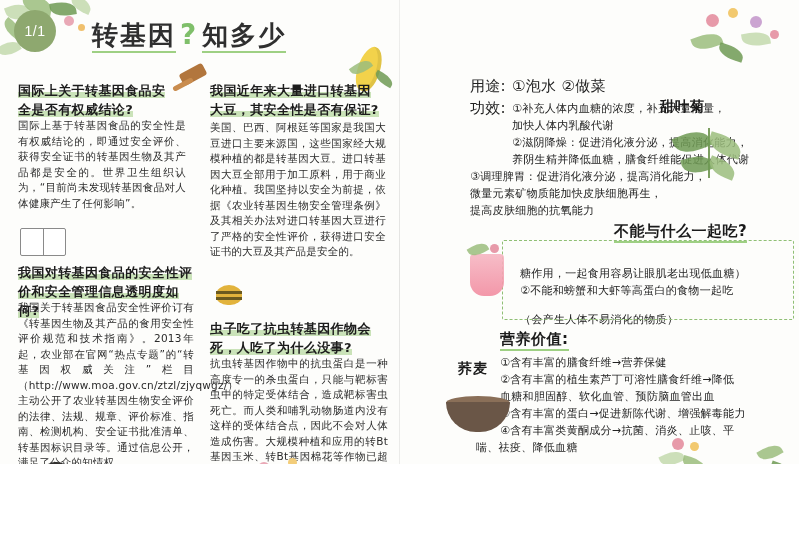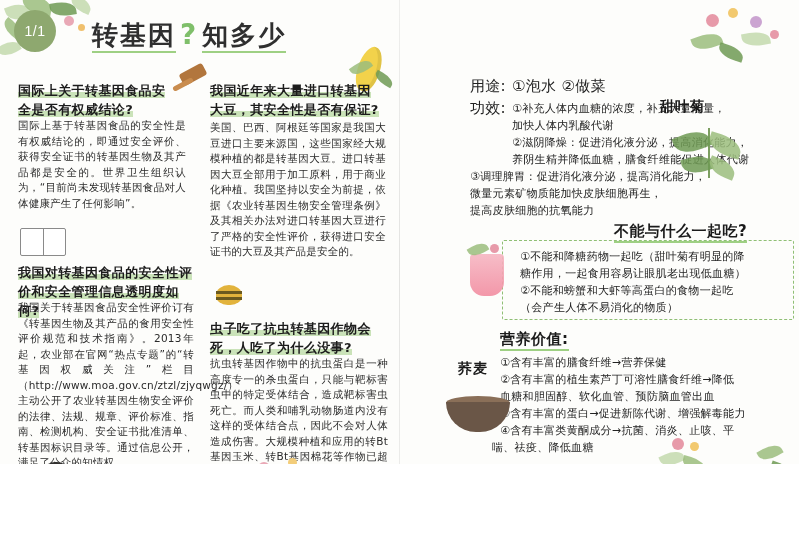--- a/index.html
+++ b/index.html
@@ -420,42 +420,41 @@
     <div class="stem" style="left:46px;top:6px;width:2px;height:50px;"></div>
     <div class="leaf dark" style="left:12px;top:10px;width:36px;height:20px;transform:rotate(-22deg);"></div>
     <div class="leaf" style="left:46px;top:14px;width:34px;height:19px;transform:rotate(18deg);"></div>
     <div class="leaf dark" style="left:20px;top:34px;width:30px;height:17px;transform:rotate(-16deg);"></div>
     <div class="leaf" style="left:46px;top:38px;width:28px;height:16px;transform:rotate(22deg);"></div>
   </div>
 
   <div class="sec-head" style="left:614px;top:222px;">
     <span class="ul-green">不能与什么一起吃?</span>
   </div>
-  <div class="r-sub" style="left:520px;top:248px;">①不能和降糖药物一起吃（甜叶菊有明显的降</div>
   <div class="r-sub" style="left:520px;top:265px;">糖作用，一起食用容易让眼肌老出现低血糖）</div>
   <div class="r-sub" style="left:520px;top:282px;">②不能和螃蟹和大虾等高蛋白的食物一起吃</div>
-  <div class="r-sub" style="left:520px;top:299px;">（会产生人体不易消化的物质）</div>
+  <div class="r-sub" style="left:520px;top:311px;">（会产生人体不易消化的物质）</div>
 
   <div class="dashed-box" style="left:502px;top:240px;width:290px;height:78px;"></div>
 
   <div class="illus" style="left:462px;top:240px;width:52px;height:62px;">
     <div class="glass" style="left:8px;top:14px;"></div>
     <div class="leaf" style="left:6px;top:4px;width:20px;height:11px;transform:rotate(-30deg);"></div>
     <div class="blob" style="left:28px;top:4px;width:9px;height:9px;background:#e79aa9;"></div>
   </div>
 
   <div class="sec-head" style="left:500px;top:330px;">
     <span class="ul-green">营养价值:</span>
   </div>
   <div class="r-sub" style="left:500px;top:354px;">①含有丰富的膳食纤维→营养保健</div>
   <div class="r-sub" style="left:500px;top:371px;">②含有丰富的植生素芦丁可溶性膳食纤维→降低</div>
   <div class="r-sub" style="left:500px;top:388px;">血糖和胆固醇、软化血管、预防脑血管出血</div>
   <div class="r-sub" style="left:500px;top:405px;">③含有丰富的蛋白→促进新陈代谢、增强解毒能力</div>
   <div class="r-sub" style="left:500px;top:422px;">④含有丰富类黄酮成分→抗菌、消炎、止咳、平</div>
-  <div class="r-sub" style="left:492px;top:439px;">喘、祛疫、降低血糖</div>
+  <div class="r-sub" style="left:476px;top:439px;">喘、祛疫、降低血糖</div>
 
   <div class="plant-name" style="left:458px;top:360px;">荞麦</div>
   <div class="illus" style="left:444px;top:392px;width:72px;height:50px;">
     <div class="bowl-top" style="left:2px;top:4px;"></div>
     <div class="bowl" style="left:2px;top:10px;"></div>
   </div>
 
   <div class="illus" style="left:656px;top:436px;width:70px;height:40px;">
     <div class="leaf pale" style="left:4px;top:16px;width:24px;height:13px;transform:rotate(-24deg);"></div>
     <div class="leaf" style="left:26px;top:22px;width:24px;height:13px;transform:rotate(16deg);"></div>

